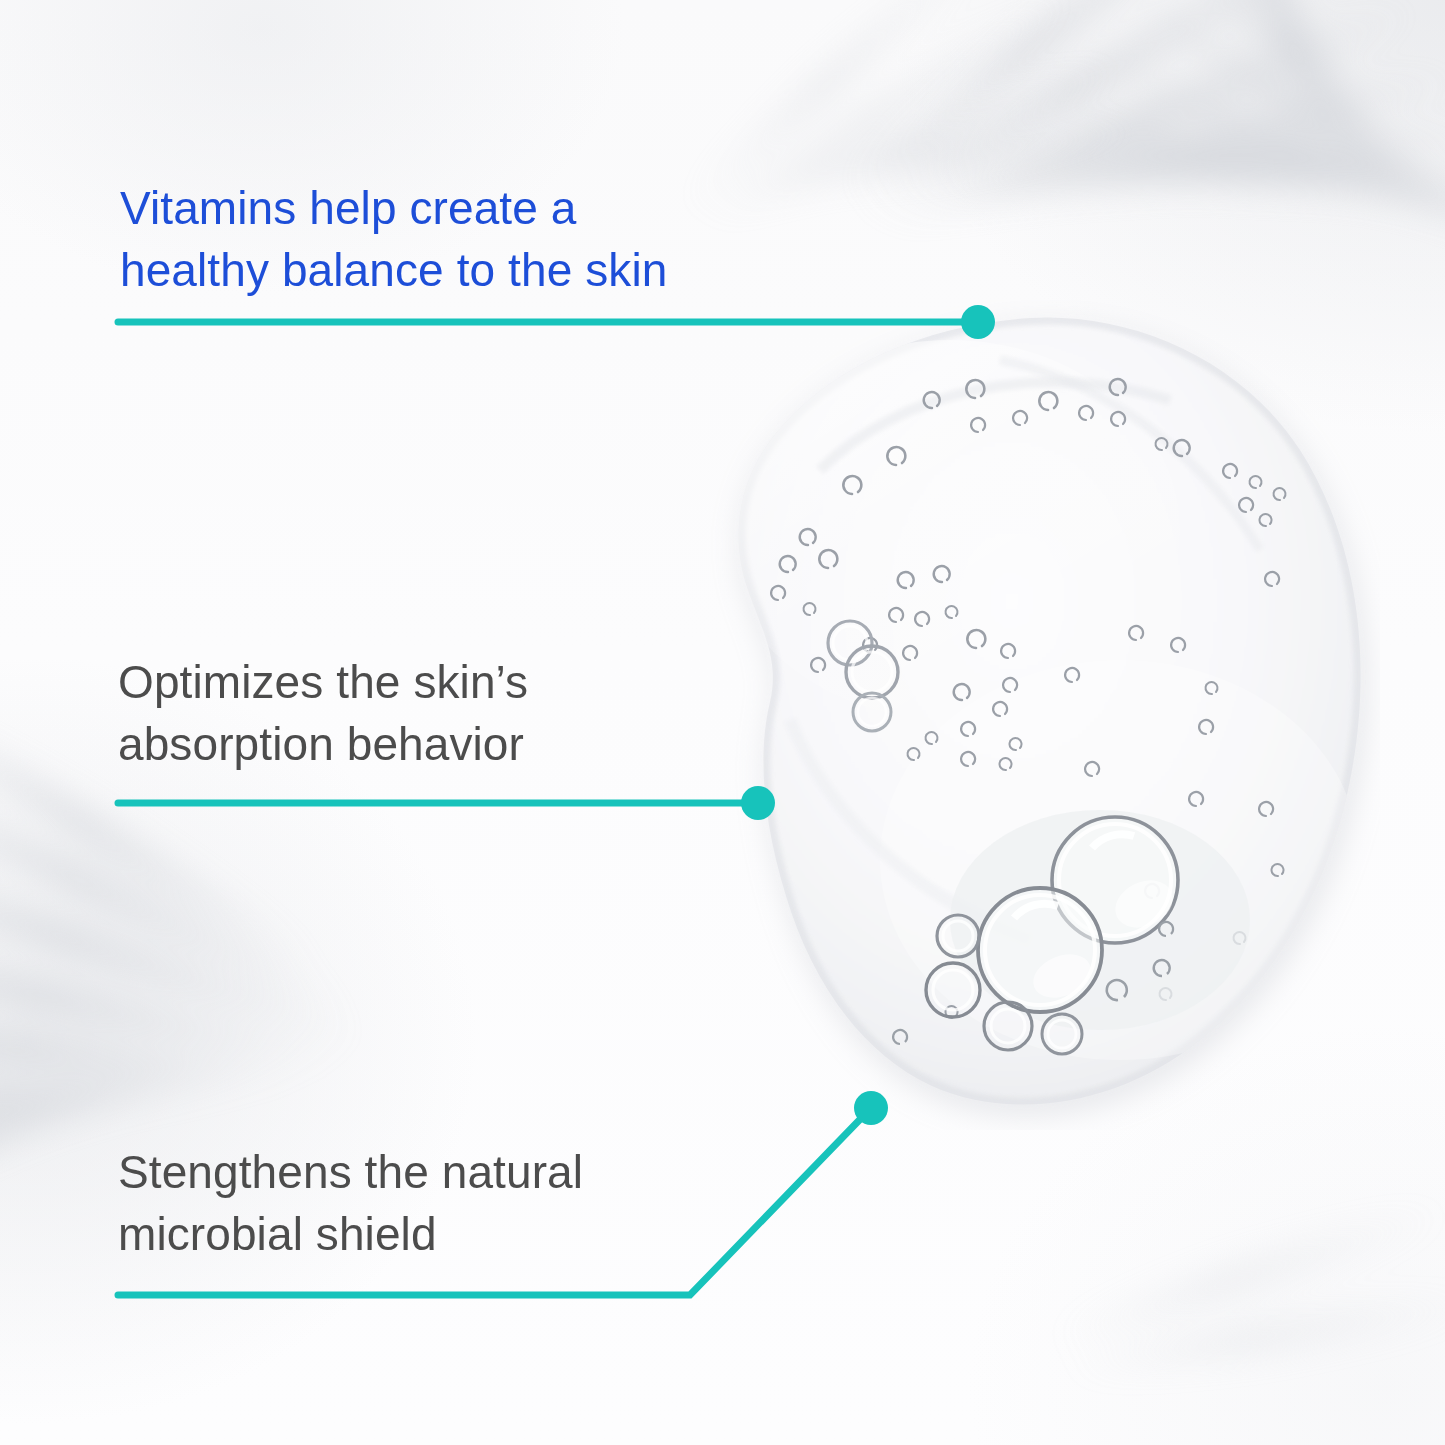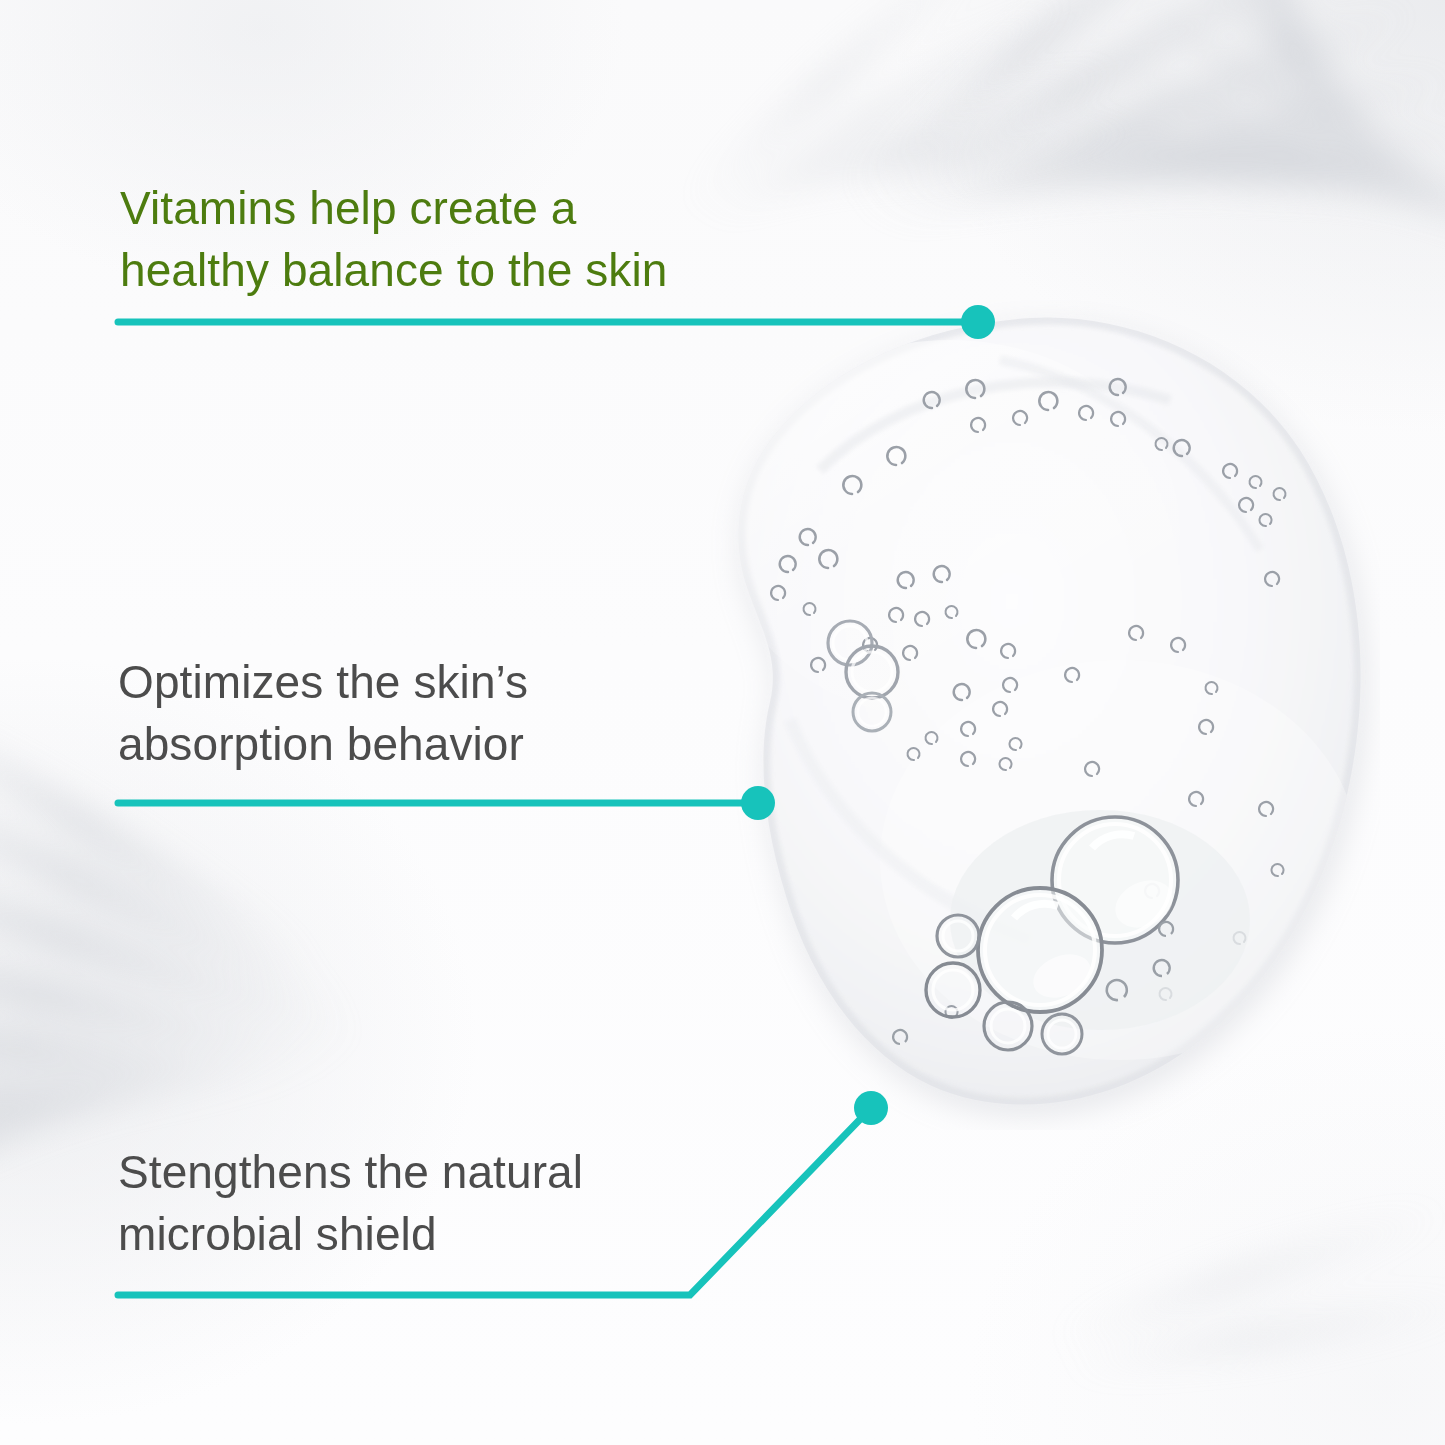--- a/index.html
+++ b/index.html
@@ -292,20 +292,20 @@
     <line id="conn1-line" x1="118" y1="322" x2="978" y2="322" stroke="#17c3bb" stroke-width="7" stroke-linecap="round"></line>
     <circle id="conn1-dot" cx="978" cy="322" r="17" fill="#17c3bb"></circle>
 
     <line id="conn2-line" x1="118" y1="803" x2="758" y2="803" stroke="#17c3bb" stroke-width="7" stroke-linecap="round"></line>
     <circle id="conn2-dot" cx="758" cy="803" r="17" fill="#17c3bb"></circle>
 
     <polyline id="conn3-line" points="118,1295 690,1295 871,1108" fill="none" stroke="#17c3bb" stroke-width="7" stroke-linecap="round" stroke-linejoin="miter"></polyline>
     <circle id="conn3-dot" cx="871" cy="1108" r="17" fill="#17c3bb"></circle>
   </svg>
 
-  <div class="callout" id="callout-1" style="color: #4d7c0f;">Vitamins help create a
+  <div class="callout" id="callout-1" style="color: #1d4ed8;">Vitamins help create a
 healthy balance to the skin</div>
   <div class="callout" id="callout-2" style="color: rgb(76, 76, 76);">Optimizes the skin’s
 absorption behavior</div>
   <div class="callout" id="callout-3" style="color: rgb(76, 76, 76);">Stengthens the natural
 microbial shield</div>
 
 </div>
 
 </body></html>

